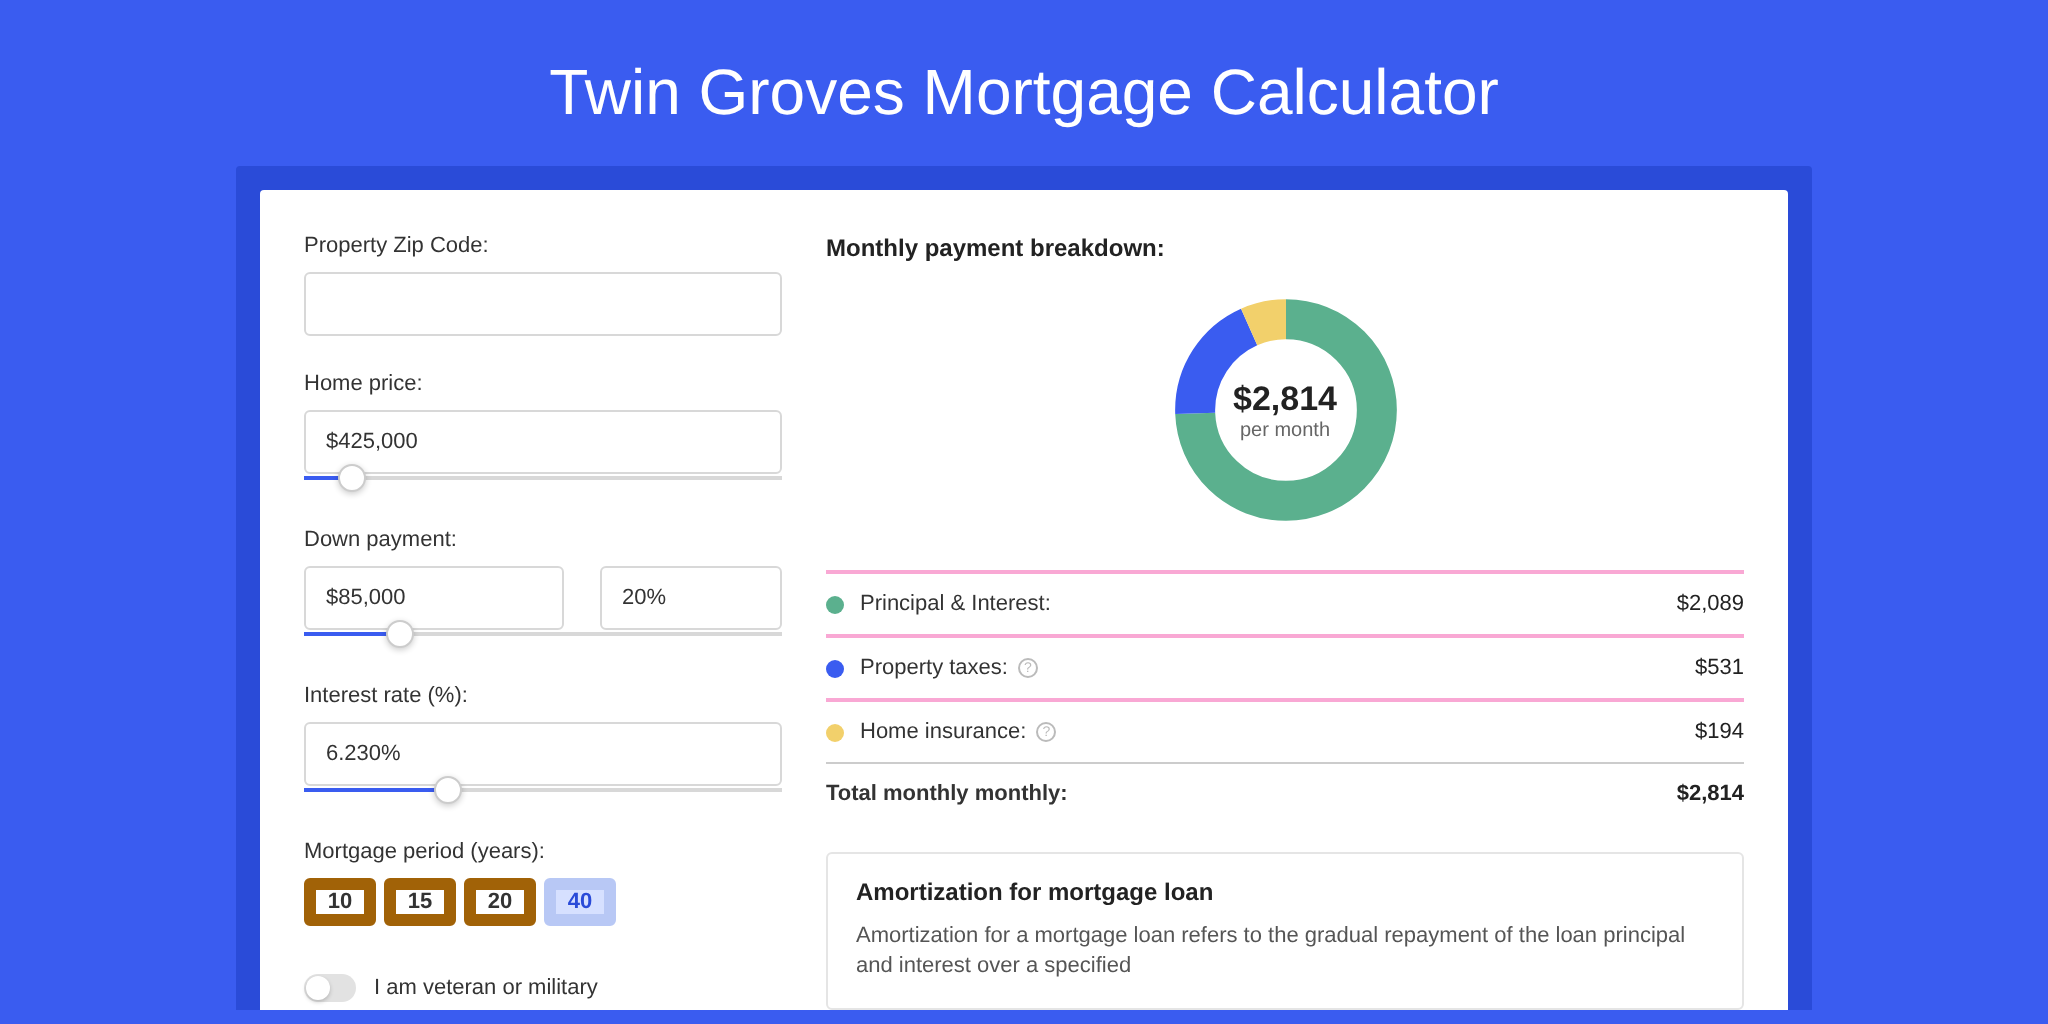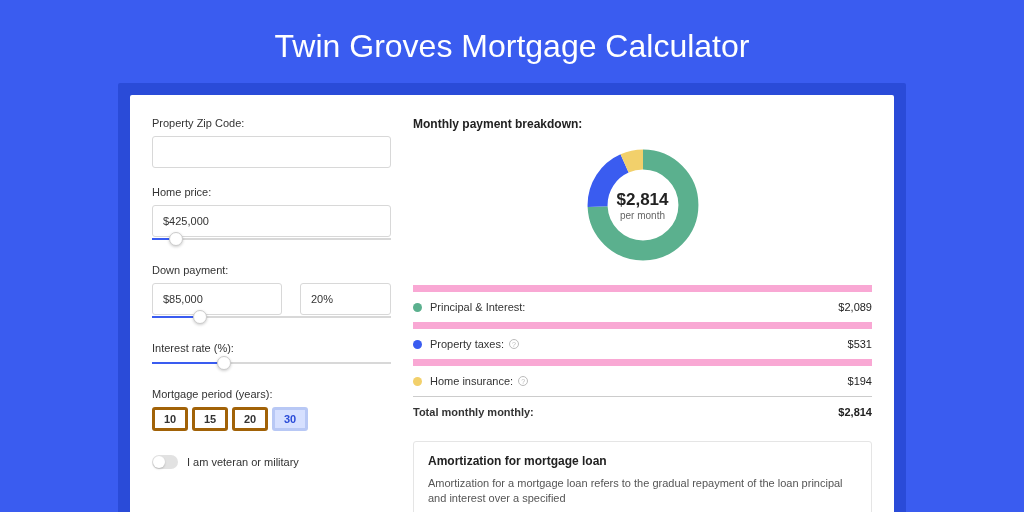--- a/index.html
+++ b/index.html
@@ -12,36 +12,36 @@
 .field-label{font-size:11px;color:#333;margin-bottom:7px}
 .input-box{width:100%;height:32px;border:1px solid #d8d8d8;border-radius:3px;padding:0 10px;font-size:11px;color:#333;background:#fff}
 .input-row{display:flex;gap:18px}
 .input-row .input-box:first-child{flex:1}
 .input-row .input-box:last-child{width:91px}
 .slider-wrap{position:relative;height:18px;margin-top:-1px;margin-bottom:10px}
 .slider-track{height:2px;background:#d8d8d8;position:relative;top:2px}
 .slider-fill{height:2px;background:#3a5cf0;position:absolute;top:2px;left:0}
 .slider-thumb{width:14px;height:14px;background:#fff;border:1px solid #ccc;border-radius:50%;position:absolute;top:-4px;box-shadow:0 1px 3px rgba(0,0,0,.2)}
 .period-btns{display:flex;gap:4px;margin-top:2px}
-.period-btn{width:36px;height:24px;border:3px solid #a16207;background:#fff;border-radius:3px;font-size:11px;font-weight:600;color:#333;cursor:pointer;display:flex;align-items:center;justify-content:center}
+.period-btn{width:36px;height:24px;border:6px solid #a16207;background:#fff;border-radius:3px;font-size:11px;font-weight:600;color:#333;cursor:pointer;display:flex;align-items:center;justify-content:center}
 .period-btn.active{background:#d6e0ff;border-color:#b8c8f5;color:#2a4bd8}
 .mb-18{margin-bottom:18px}
 .toggle-row{display:flex;align-items:center;gap:9px;margin-top:24px}
 .toggle{width:26px;height:14px;background:#e2e2e2;border-radius:10px;position:relative;cursor:pointer}
 .toggle-knob{width:12px;height:12px;background:#fff;border-radius:50%;position:absolute;top:1px;left:1px;box-shadow:0 1px 2px rgba(0,0,0,.2)}
 .toggle-label{font-size:11px;color:#333}
 .section-title{font-size:12px;font-weight:700;color:#222;margin-bottom:14px}
 .donut-wrap{display:flex;justify-content:center;margin-bottom:20px}
 .donut{position:relative;width:120px;height:120px}
 .donut svg{width:120px;height:120px;transform:rotate(-90deg)}
 .donut-center{position:absolute;top:0;left:0;width:100%;height:100%;display:flex;flex-direction:column;align-items:center;justify-content:center}
 .donut-value{font-size:17px;font-weight:700;color:#222}
 .donut-sub{font-size:10px;color:#666}
 .legend{margin-top:4px}
-.legend-row{display:flex;align-items:center;padding:9px 0;border-top:7px solid #f9a8d4}
+.legend-row{display:flex;align-items:center;padding:9px 0;border-top:2px solid #f9a8d4}
 .legend-dot{width:9px;height:9px;border-radius:50%;margin-right:8px;flex-shrink:0}
 .legend-label{font-size:11px;color:#333;flex:1;display:flex;align-items:center;gap:5px}
 .info-icon{width:10px;height:10px;border:1px solid #bbb;border-radius:50%;font-size:7px;color:#bbb;display:inline-flex;align-items:center;justify-content:center}
 .legend-val{font-size:11px;color:#222}
 .legend-row.total{border-top:1px solid #ccc}
 .legend-row.total .legend-label,.legend-row.total .legend-val{font-weight:700}
 .amort-box{margin-top:14px;border:1px solid #e5e5e5;border-radius:3px;padding:12px 14px}
 .amort-title{font-size:12px;font-weight:700;color:#222;margin-bottom:8px}
 .amort-text{font-size:11px;color:#555;line-height:1.4}
 </style>
@@ -73,32 +73,33 @@
     <input class="input-box" value="$85,000" style="">
     <input class="input-box" value="20%" style="">
   </div>
   <div class="slider-wrap">
     <div class="slider-track"></div>
     <div class="slider-fill" style="width:20%"></div>
     <div class="slider-thumb" style="left:calc(20% - 7px)"></div>
   </div>
 
   <div class="field-label">Interest rate (%):</div>
+  <input class="input-box" value="6.230%" style="">
   <div class="slider-wrap">
     <div class="slider-track"></div>
     <div class="slider-fill" style="width:30%"></div>
     <div class="slider-thumb" style="left:calc(30% - 7px)"></div>
   </div>
 
   <div class="field-label">Mortgage period (years):</div>
   <div class="period-btns">
     <div class="period-btn">10</div>
     <div class="period-btn">15</div>
     <div class="period-btn">20</div>
-    <div class="period-btn active">30</div>
+    <div class="period-btn active">40</div>
   </div>
 
   <div class="toggle-row">
     <div class="toggle">
       <div class="toggle-knob"></div>
     </div>
     <span class="toggle-label">I am veteran or military</span>
   </div>
 
 </div>

